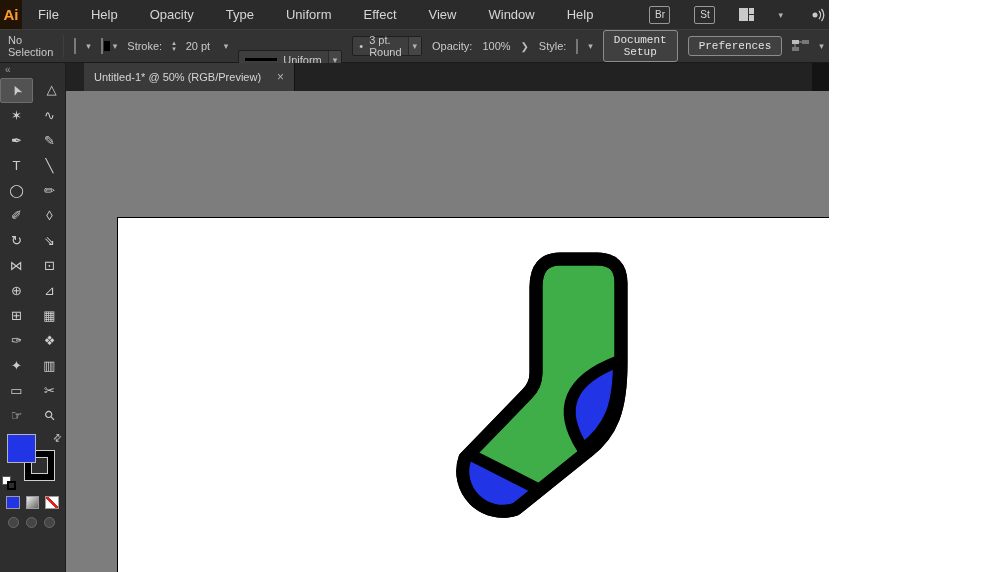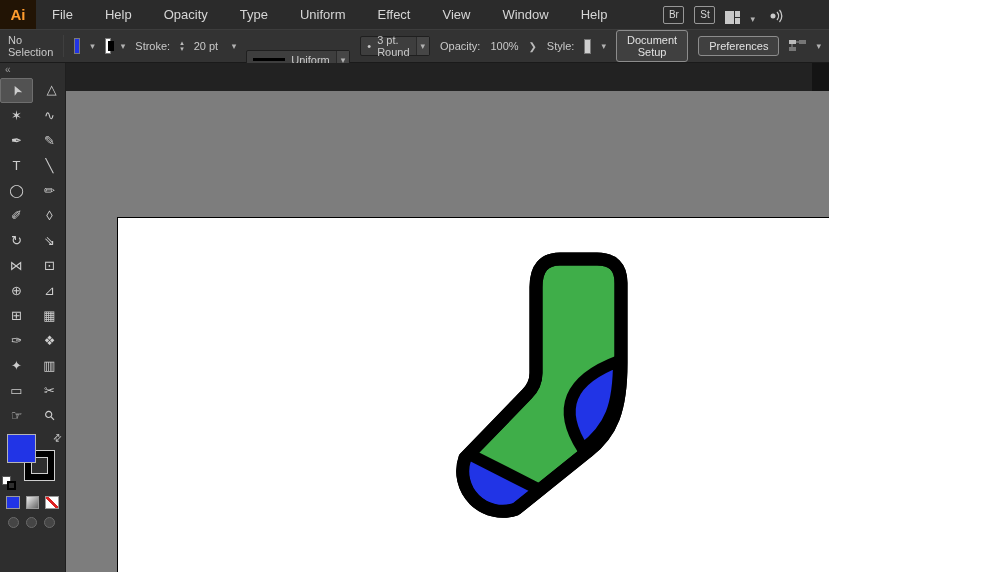--- a/index.html
+++ b/index.html
@@ -7,21 +7,21 @@
               font-family:"Liberation Sans","DejaVu Sans",sans-serif; }
   .screen { width:829px; height:572px; background:#2b2b2b; position:relative; }
 
   
   .menubar { height:29px; display:flex; align-items:center; background:#2b2b2b;
              color:#d6d6d6; font-size:13px; }
   .ai-logo { width:36px; height:29px; display:flex; align-items:center; justify-content:center;
              color:#ff9c2e; font-weight:bold; font-size:15px; background:#221405; }
   .menus { display:flex; }
   .menu-item { padding:0 16px; line-height:29px; cursor:default; }
-  .menubar-right { display:flex; align-items:flex-end; margin-left:40px; gap:10px; }
+  .menubar-right { display:flex; align-items:center; margin-left:40px; gap:24px; }
   .badge { width:21px; height:18px; border:1px solid #989898; border-radius:2px; font-size:10px;
            display:flex; align-items:center; justify-content:center; color:#d6d6d6; }
   .chev { color:#b2b2b2; font-size:9px; }
   .ws-icon, .share-icon { display:flex; align-items:center; }
 
   
   .controlbar { height:34px; background:#333333; display:flex; align-items:center;
                 font-size:11px; color:#c9c9c9; border-top:1px solid #3d3d3d;
                 border-bottom:1px solid #1a1a1a; padding:0 8px; gap:10px; }
   .status { width:66px; }
@@ -32,21 +32,21 @@
   .stroke-swatch .inner { position:absolute; inset:2px; border:3px solid #000; background:#fff; }
   .stepper { display:flex; flex-direction:column; line-height:6px; font-size:7px; color:#bbb; }
   .value { min-width:28px; }
   .dropdown { display:flex; align-items:center; height:20px; border:1px solid #1f1f1f;
               background:#3e3e3e; border-radius:2px; padding-left:6px; gap:6px; }
   .dd-chev { border-left:1px solid #2a2a2a; height:100%; display:flex; align-items:center;
              padding:0 4px; color:#b2b2b2; font-size:9px; background:#464646; margin-left:auto; }
   .profile-dd { width:112px;margin-top:27px; } .brush-dd { width:104px; }
   .line-sample { width:32px; height:3px; background:#000; }
   .bar-btn { background:#404040; border:1px solid #8c8c8c; color:#e2e2e2; font-size:11px;
-             border-radius:3px; padding:3px 10px; font-family:Liberation Sans, sans-serif; }
+             border-radius:3px; padding:3px 10px; font-family:Liberation Mono, monospace; }
   .chev-right { font-size:10px; color:#bbb; }
   .style-swatch { width:20px; height:15px; background:#cfcfcf; border:1px solid #777; }
 
   
   .workspace { display:flex; height:509px; }
 
   
   .toolbar { width:66px; background:#2e2e2e; border-right:1px solid #1f1f1f;
              display:flex; flex-direction:column; }
   .collapse { height:15px; color:#9a9a9a; font-size:10px; padding-left:5px; line-height:14px; }
@@ -282,20 +282,24 @@
       </div>
       <div class="draw-row">
         <span class="draw-dot"></span>
         <span class="draw-dot"></span>
         <span class="draw-dot"></span>
       </div>
     </aside>
 
     <div class="doc-area">
       <div class="tabbar">
+        <div class="tab">
+          <span>Untitled-1* @ 50% (RGB/Preview)</span>
+          <span class="close">×</span>
+        </div>
         <div class="tab-end"></div>
       </div>
       <div class="canvas">
         <div class="artboard"></div>
         <svg class="art" viewBox="0 0 927 481">
 
           <path stroke-linejoin="round" stroke-linecap="round" d="M 470 196 Q 470 168 494 168 L 531 168 Q 555 168 555 192 L 555 272
                    C 555 318 546 342 521 361 L 450 418 A 40 40 0 0 1 399 367
                    L 461 303 Q 470 294 470 282 L 470 196 Z" fill="#3fae49" stroke="#000000" stroke-width="13"></path>
 

